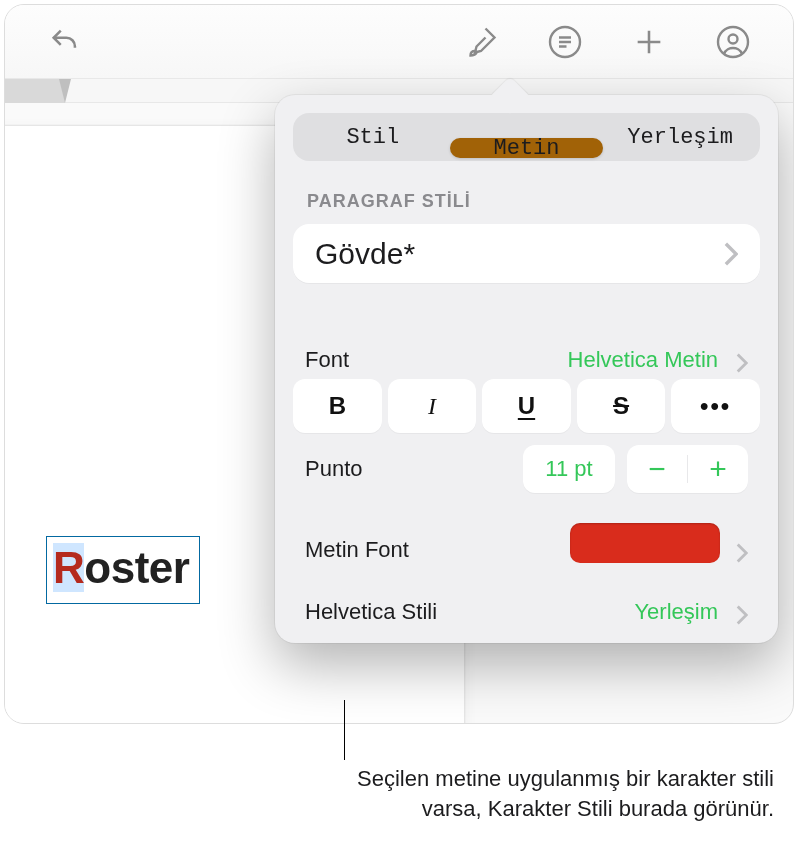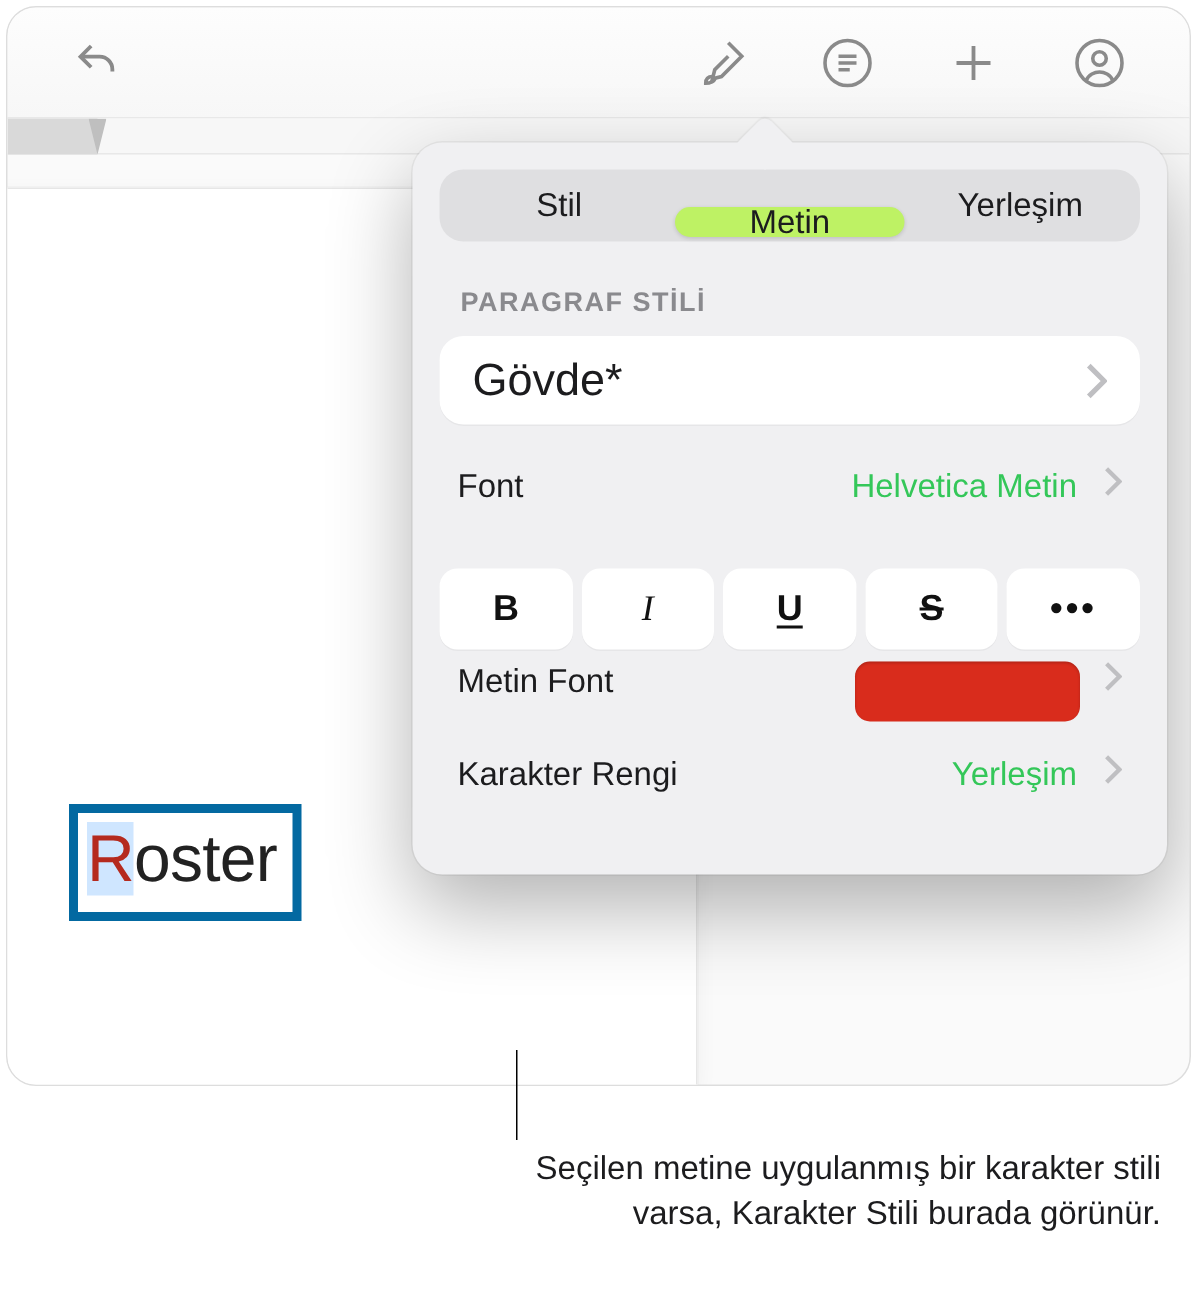--- a/index.html
+++ b/index.html
@@ -77,23 +77,24 @@
       top: 120px;
       width: 620px;
       min-height: 600px;
       background: #fff;
       border: 1px solid #e6e6e6;
       box-shadow: 0 0 0 1px rgba(0,0,0,0.02), 0 4px 14px rgba(0,0,0,0.05);
       padding: 410px 40px 40px 200px;
     }
 
     .textbox {
-      border: 6px solid #0369a1;
+      border: 1px solid #0369a1;
       padding: 6px 10px 10px 6px;
       display: inline-block;
+      font-weight: bold;
     }
     .textbox .sel {
       background: #cfe6ff;
       color: #b52a1e;
       font-size: 44px;
       line-height: 1;
       letter-spacing: -0.5px;
     }
     .textbox .rest {
       color: #222;
@@ -124,32 +125,33 @@
       border-top-left-radius: 6px;
       box-shadow: -1px -1px 1px rgba(0,0,0,0.05);
     }
 
     .segmented {
       display: flex;
       background: #dfdfe1;
       border-radius: 16px;
       padding: 3px;
       height: 48px;
+      font-family: Liberation Mono, monospace;
     }
     .segmented .seg {
       flex: 1;
       display: flex;
       align-items: center;
       justify-content: center;
       font-size: 22px;
       color: #1c1c1e;
       border-radius: 10px;
     }
     .segmented .seg.active {
-      background: #bef264;
+      background: #a16207;
       box-shadow: 0 1px 3px rgba(0,0,0,0.15);
       margin-top: 22px;
     }
 
     .section-header {
       font-size: 18px;
       letter-spacing: 1px;
       color: #8a8a8e;
       margin: 30px 0 12px 14px;
       font-weight: 700;
@@ -168,21 +170,21 @@
       font-size: 30px;
       color: #1c1c1e;
       flex: 1;
     }
     .chevron {
       color: #bfbfc2;
     }
 
     .row {
       display: flex;
-      align-items: flex-start;
+      align-items: flex-end;
       padding: 0 12px;
       height: 62px;
     }
     .row-label {
       flex: 1;
       font-size: 22px;
       color: #1c1c1e;
     }
     .row-value {
       font-size: 22px;
@@ -369,31 +371,40 @@
     </div>
 
     <div class="format-btns">
       <div class="fbtn">B</div>
       <div class="fbtn italic">I</div>
       <div class="fbtn under">U</div>
       <div class="fbtn strike">S</div>
       <div class="fbtn more">•••</div>
     </div>
 
+    <div class="punto-row">
+      <div class="punto-label">Punto</div>
+      <div class="punto-value">11 pt</div>
+      <div class="stepper">
+        <div>−</div>
+        <div class="divider"></div>
+        <div>+</div>
+      </div>
+    </div>
 
     <div class="row color-row">
       <div class="row-label">Metin Font</div>
       <div class="swatch"></div>
       <svg class="chevron chev" width="12" height="20" viewBox="0 0 8 14" fill="none" stroke="currentColor" stroke-width="2">
           <path d="M1 1l6 6-6 6"></path>
         </svg>
     </div>
 
     <div class="row">
-      <div class="row-label">Karakter Rengi</div>
+      <div class="row-label">Helvetica Stili</div>
       <div class="row-value">Yerleşim</div>
       <svg class="chevron chev" width="12" height="20" viewBox="0 0 8 14" fill="none" stroke="currentColor" stroke-width="2">
           <path d="M1 1l6 6-6 6"></path>
         </svg>
     </div>
 
   </div>
 
 </div>
 

